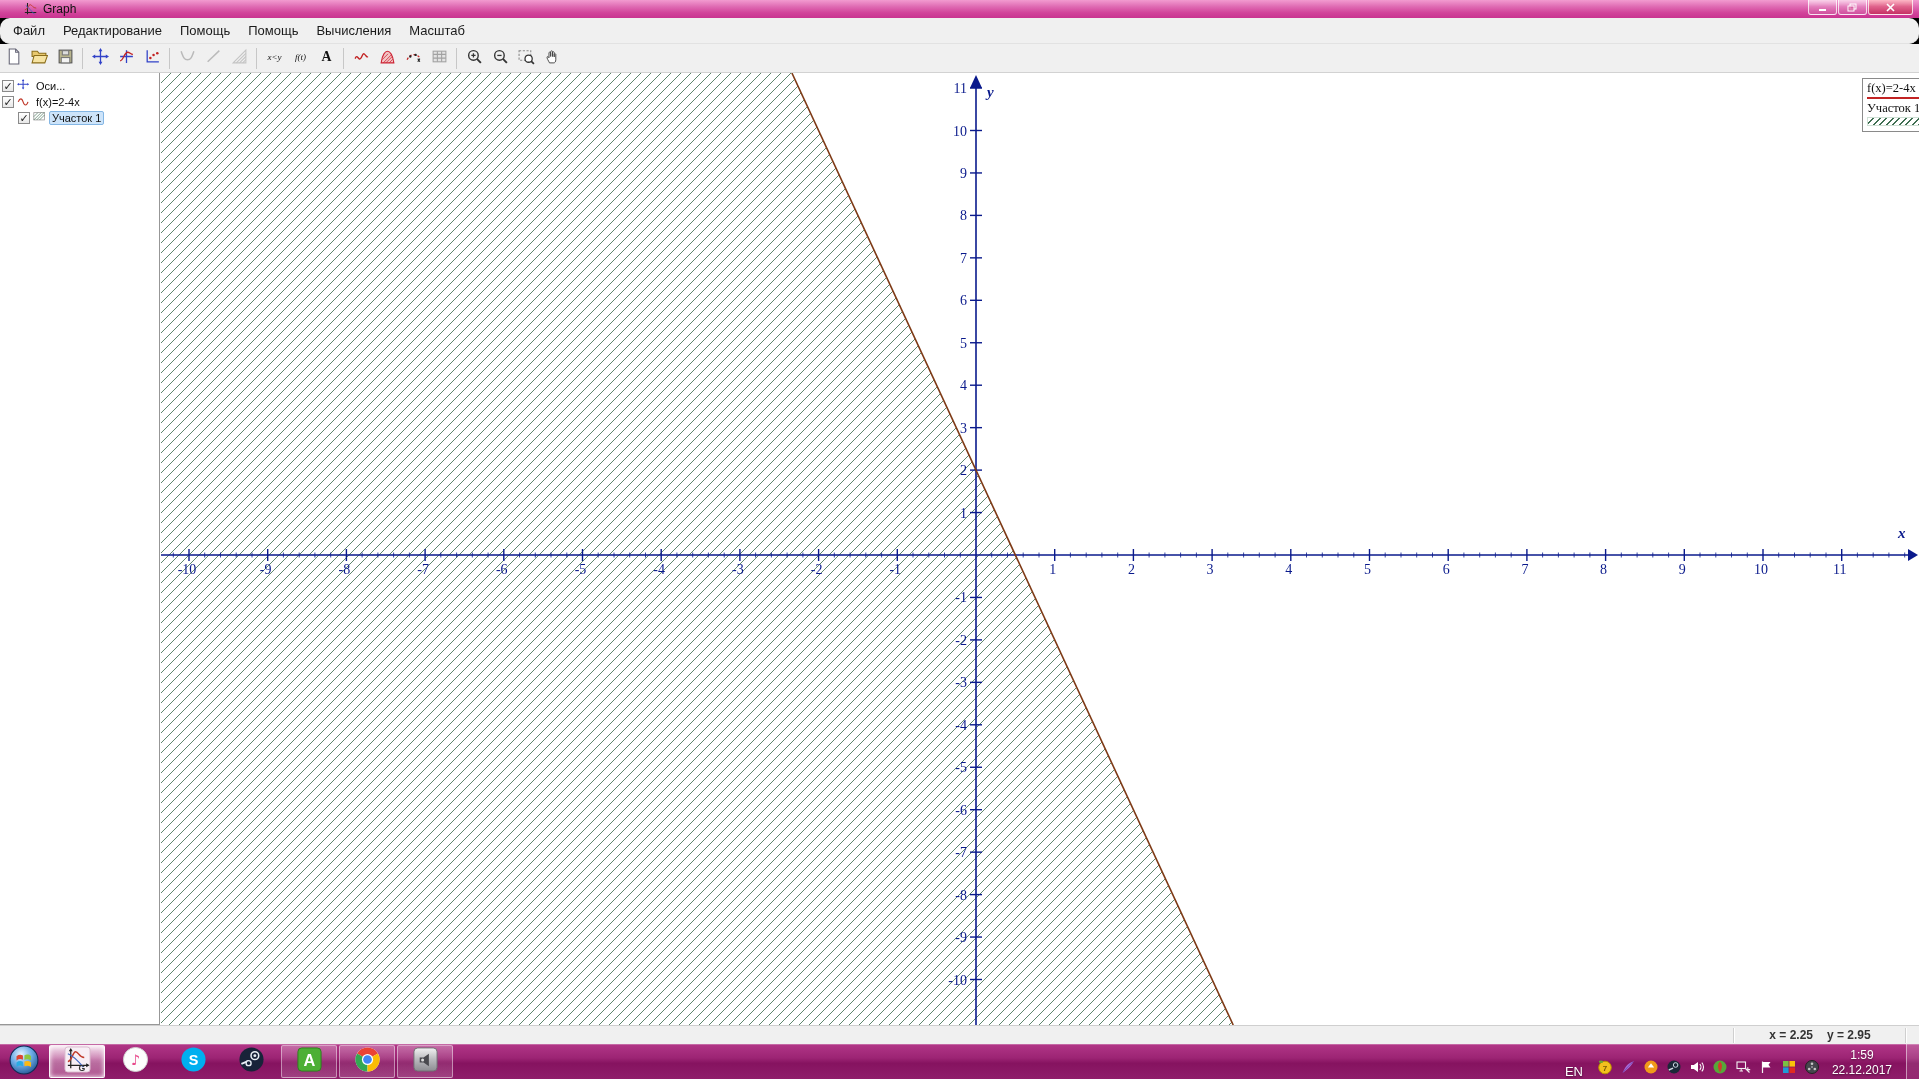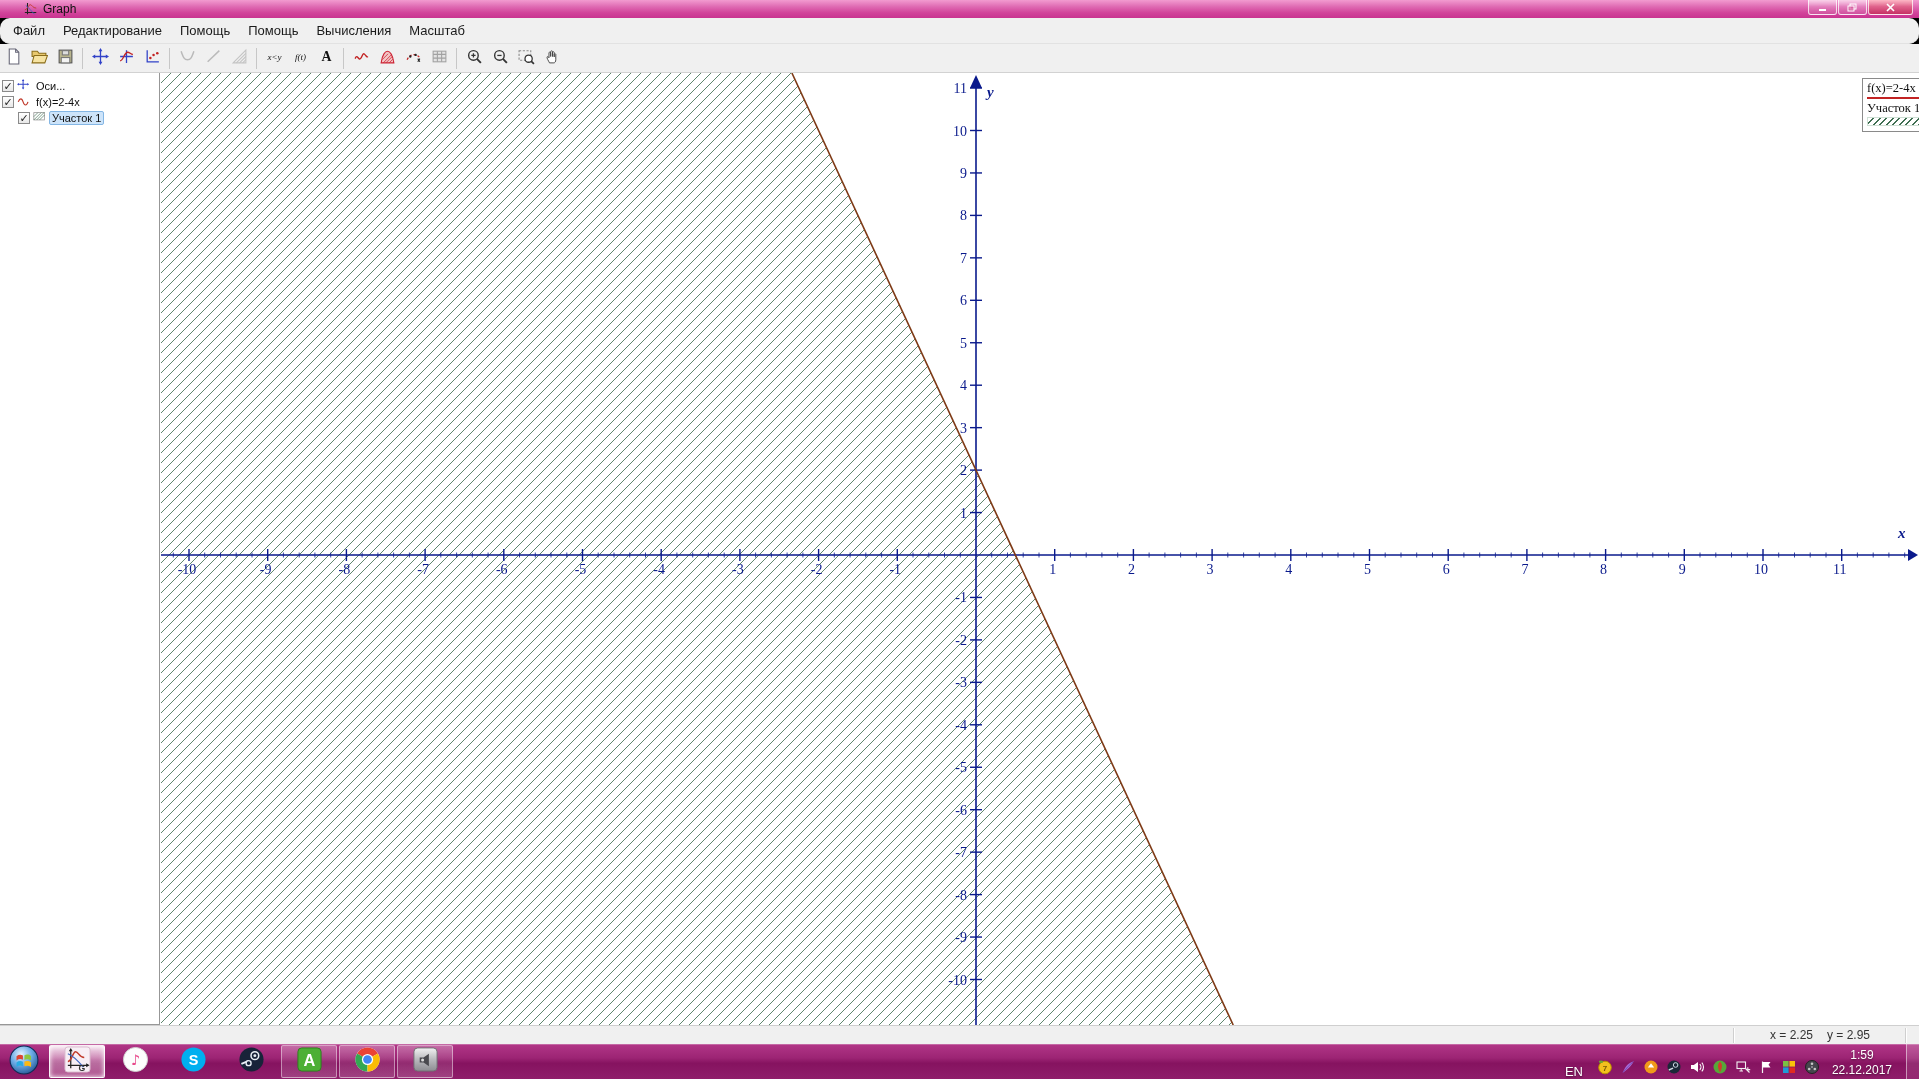--- a/index.html
+++ b/index.html
@@ -47,21 +47,21 @@
   .graph-area { position:absolute; left:161px; top:0; width:1758px; height:952px; overflow:hidden; background:#fff;}
   .legend { position:absolute; left:1701px; top:5px; width:72px; background:#fff;
     border:1px solid #8a8a8a; padding:2px 3px 3px 4px; font-family:"Liberation Serif", serif; font-size:12.5px; color:#111;}
   .legend .lg-row { margin-bottom:2px; }
   .legend .lg-line { height:0; border-top:2px solid #c22323; margin-top:1px;}
   .legend .lg-hatch { height:9px; margin-top:1px; border:1px solid #cfe0d5;
     background:repeating-linear-gradient(135deg,#ffffff 0 3.5px,#3f6f52 3.5px 4.6px); }
 
   
   .statusbar { position:absolute; left:0; top:1025px; width:100%; height:19px;
-    background:#f0f0f0; border-top:1px solid #cfcfcf; font-size:12px; color:#333; }
+    background:#f0f0f0; border-top:1px solid #cfcfcf; font-size:12px; color:#333;font-weight:bold; }
   .sb-sep { position:absolute; top:2px; width:1px; height:15px; background:#cfcfcf; box-shadow:1px 0 0 #fff;}
   .sb-coords { position:absolute; left:1740px; top:2px; width:160px; text-align:center;}
   .sb-coords span { margin:0 7px; }
 
   
   .taskbar { position:absolute; left:0; top:1044px; width:100%; height:35px;
     background:linear-gradient(180deg,#b23687 0%,#9c2474 40%,#861360 55%,#8f1d6a 100%);
     box-shadow:inset 0 1px 0 rgba(255,255,255,.25); display:flex; align-items:center; }
   .start-btn { width:48px; height:35px; display:flex; align-items:center; justify-content:center; }
   .start-btn svg { width:30px; height:30px; }

